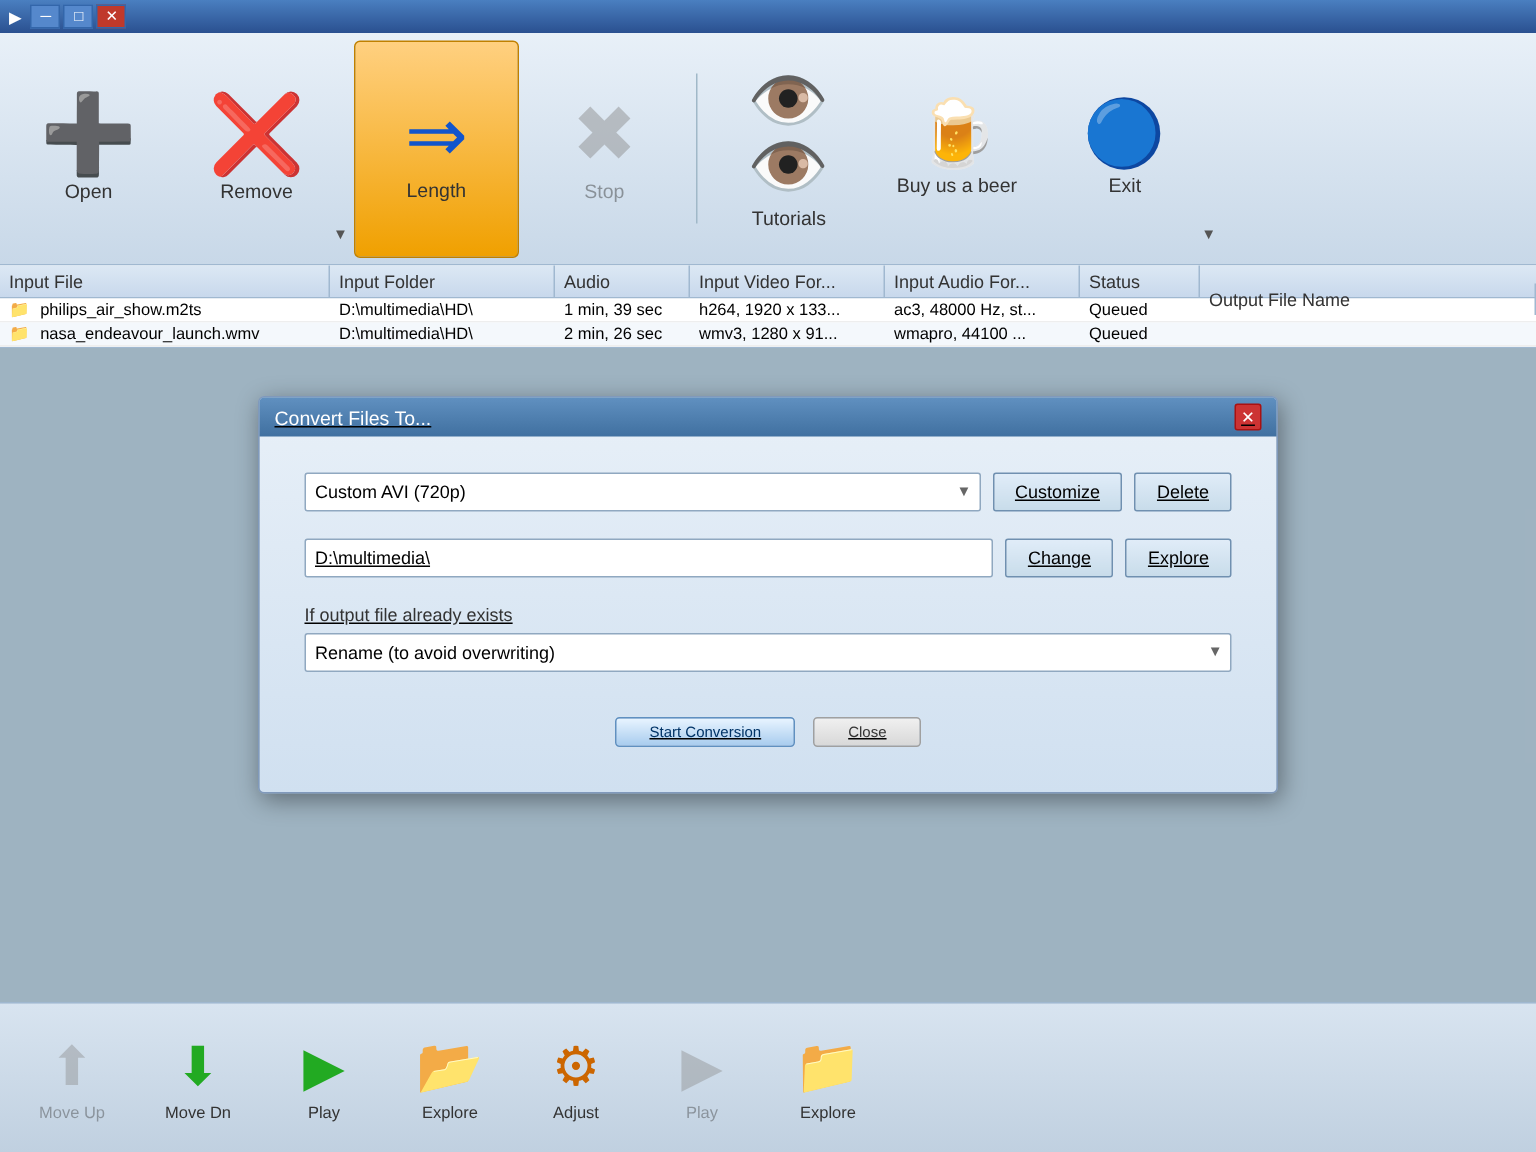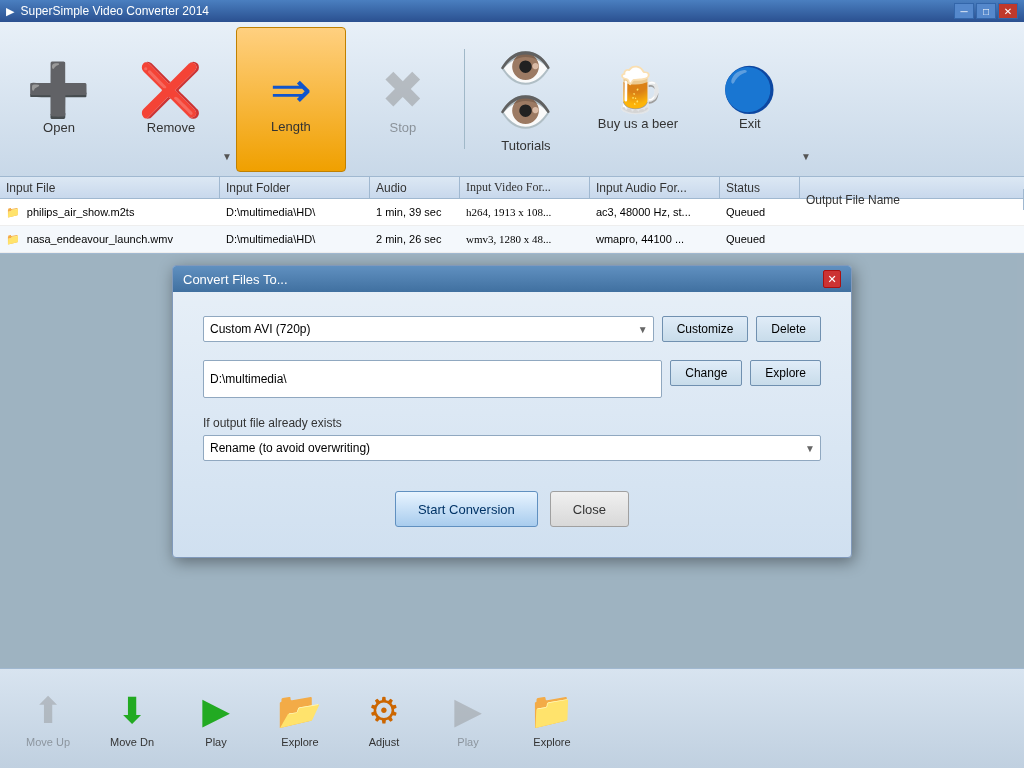--- a/index.html
+++ b/index.html
@@ -98,30 +98,30 @@
     }
     .col-header {
       padding: 0 6px;
       border-right: 1px solid #a0b8d0;
       height: 100%;
       display: flex; align-items: center;
     }
     .col-input-file { width: 220px; }
     .col-input-folder { width: 150px; }
     .col-length { width: 90px; }
-    .col-input-video { width: 130px; font-family: Liberation Serif, serif; }
+    .col-input-video { width: 130px; }
     .col-input-audio { width: 130px; }
     .col-status { width: 80px; }
     .col-output { flex: 1; margin-top: 24px; }
 
     #filelist-rows { background: white; }
     .file-row {
       display: flex;
       align-items: center;
-      height: 27px;
+      height: 16px;
       font-size: 11px;
       border-bottom: 1px solid #eee;
     }
     .file-row:nth-child(even) { background: #f4f8fc; }
     .file-cell {
       padding: 0 6px;
       overflow: hidden;
       white-space: nowrap;
       text-overflow: ellipsis;
     }
@@ -135,21 +135,22 @@
     }
 
     
     #dialog-overlay {
       position: absolute;
       top: 0; left: 0; right: 0; bottom: 0;
       background: rgba(100,120,140,0.3);
       display: flex;
       align-items: flex-start;
       justify-content: center;
-      padding-top: 11px;
+      padding-top: 32px;
+      text-decoration: underline;
     }
 
     #dialog {
       background: linear-gradient(to bottom, #e8f0f8, #d0e0f0);
       border: 1px solid #8099bb;
       border-radius: 4px;
       width: 680px;
       box-shadow: 2px 4px 16px rgba(0,0,0,0.4);
     }
 
@@ -183,26 +184,26 @@
     .form-label {
       font-size: 12px;
       color: #333;
       margin-bottom: 5px;
       display: block;
     }
 
     .form-row {
       display: flex;
       gap: 8px;
-      align-items: flex-start;
+      align-items: flex-end;
     }
 
     .form-select, .form-input {
       flex: 1;
-      height: 38px;
+      height: 26px;
       border: 1px solid #90a8c0;
       border-radius: 2px;
       background: white;
       padding: 0 6px;
       font-size: 12px;
       appearance: none;
       -webkit-appearance: none;
     }
 
     .select-wrapper {
@@ -242,23 +243,23 @@
     }
 
     #dialog-footer {
       display: flex;
       justify-content: center;
       gap: 12px;
       margin-top: 30px;
     }
 
     .dialog-action-btn {
-      height: 36px;
+      height: 20px;
       padding: 0 22px;
-      font-size: 13px;
+      font-size: 10px;
       border-radius: 3px;
       cursor: pointer;
     }
 
     #start-conversion-btn {
       background: linear-gradient(to bottom, #e8f4ff, #a8ccee);
       border: 1px solid #6090c0;
       color: #003366;
     }
 
@@ -307,21 +308,20 @@
     .icon-explore { color: #44aa44; }
     .icon-adjust { color: #cc6600; }
     .icon-play-gray { color: #888; }
     .icon-explore2 { color: #cc4422; }
   </style>
 </head>
 <body>
 
 <div id="titlebar">
   <span style="margin-right:6px; font-size:11px;">▶</span>
-  <span class="title-text">SuperSimple Video Converter 2014</span>
   <div class="win-buttons">
     <button class="win-btn">─</button>
     <button class="win-btn">□</button>
     <button class="win-btn close">✕</button>
   </div>
 </div>
 
 <div id="toolbar">
   <button class="toolbar-btn">
     <span class="btn-icon icon-plus">➕</span>
@@ -374,33 +374,33 @@
     <div class="col-header col-output">Output File Name</div>
   </div>
   <div id="filelist-rows">
     <div class="file-row">
       <div class="file-cell col-input-file">
         <span class="file-icon">📁</span>
         <span>philips_air_show.m2ts</span>
       </div>
       <div class="file-cell col-input-folder">D:\multimedia\HD\</div>
       <div class="file-cell col-length">1 min, 39 sec</div>
-      <div class="file-cell col-input-video">h264, 1913 x 108...</div>
+      <div class="file-cell col-input-video">h264, 1920 x 133...</div>
       <div class="file-cell col-input-audio">ac3, 48000 Hz, st...</div>
       <div class="file-cell col-status">Queued</div>
       <div class="file-cell col-output"></div>
     </div>
     <div class="file-row">
       <div class="file-cell col-input-file">
         <span class="file-icon">📁</span>
         <span>nasa_endeavour_launch.wmv</span>
       </div>
       <div class="file-cell col-input-folder">D:\multimedia\HD\</div>
       <div class="file-cell col-length">2 min, 26 sec</div>
-      <div class="file-cell col-input-video">wmv3, 1280 x 48...</div>
+      <div class="file-cell col-input-video">wmv3, 1280 x 91...</div>
       <div class="file-cell col-input-audio">wmapro, 44100 ...</div>
       <div class="file-cell col-status">Queued</div>
       <div class="file-cell col-output"></div>
     </div>
   </div>
 </div>
 
 <div id="main-content">
 
   <div id="dialog-overlay">

